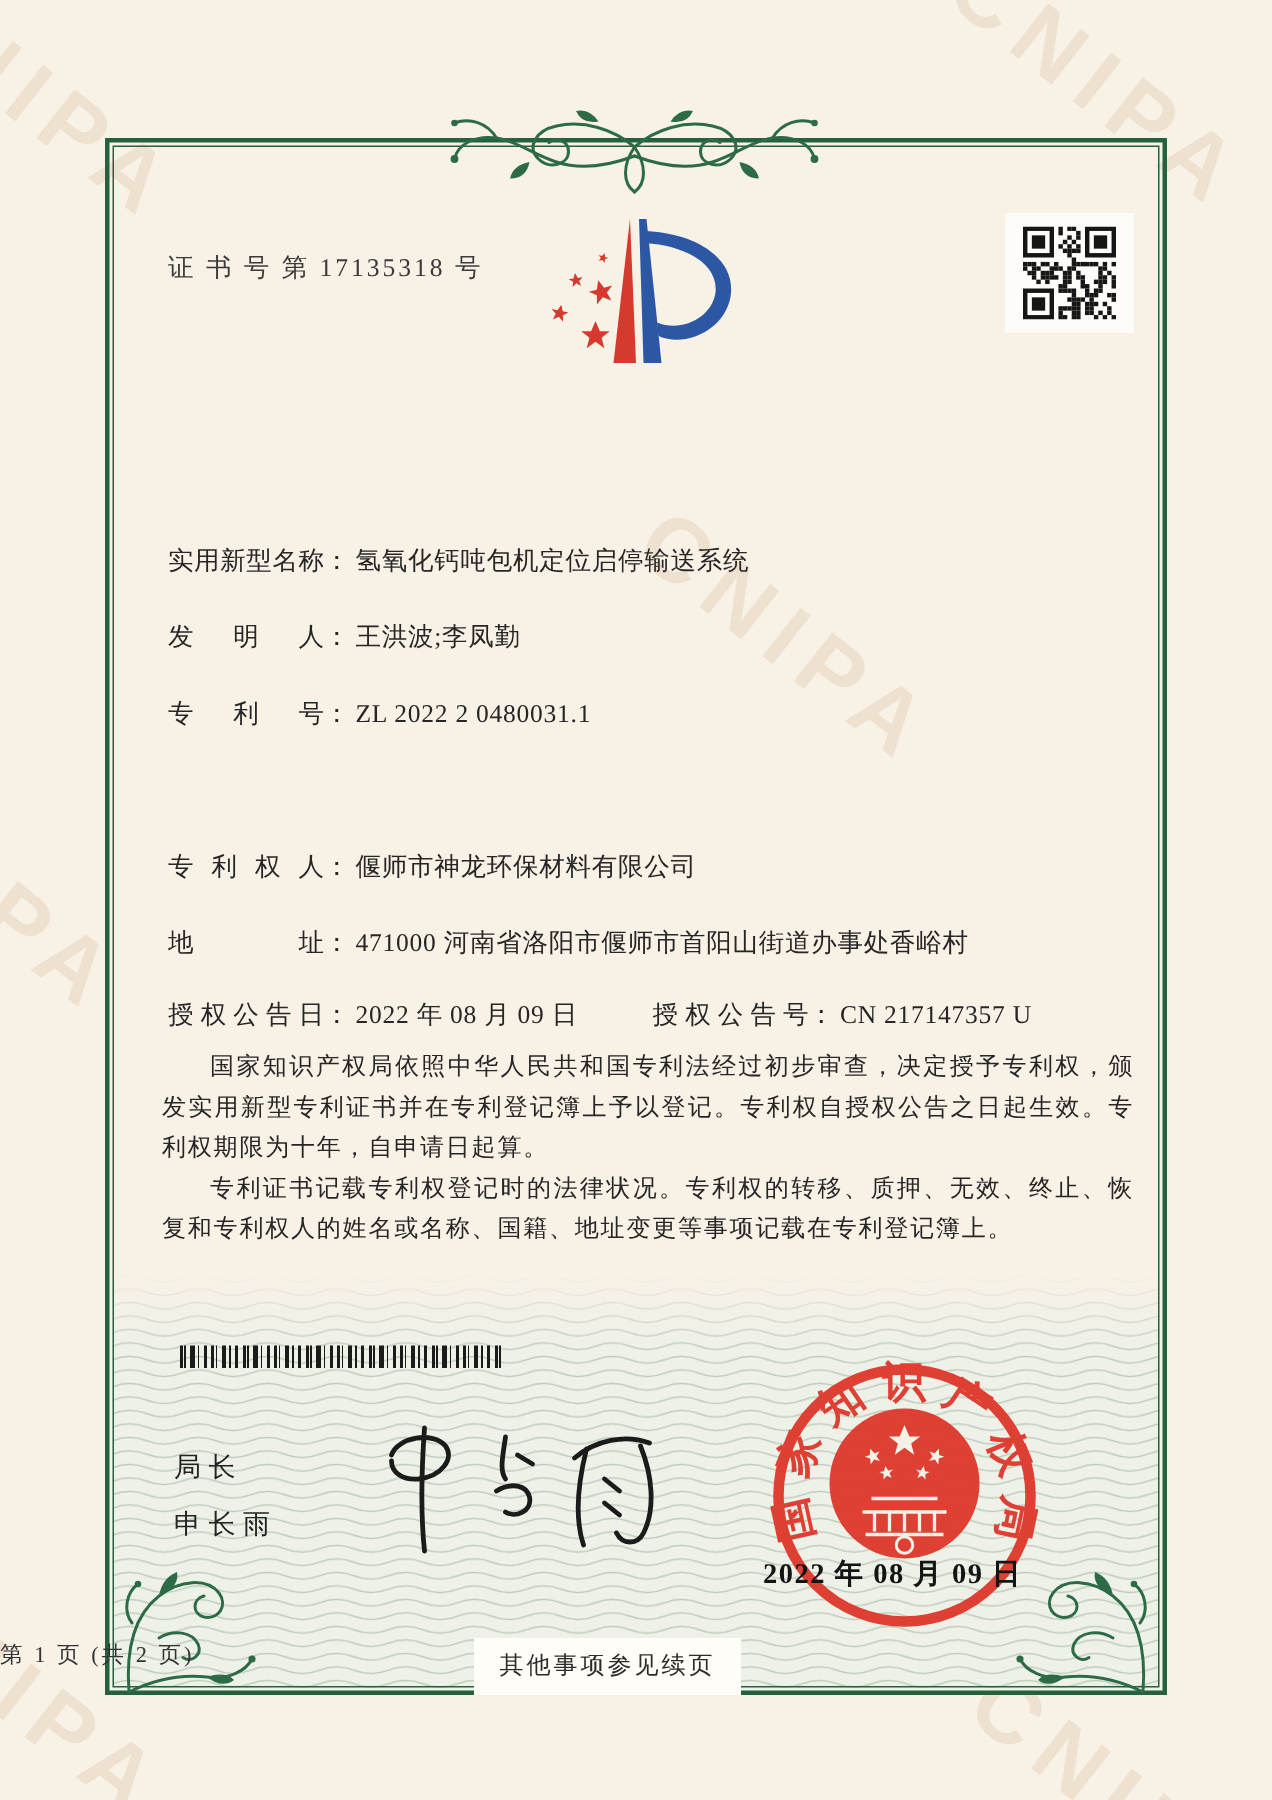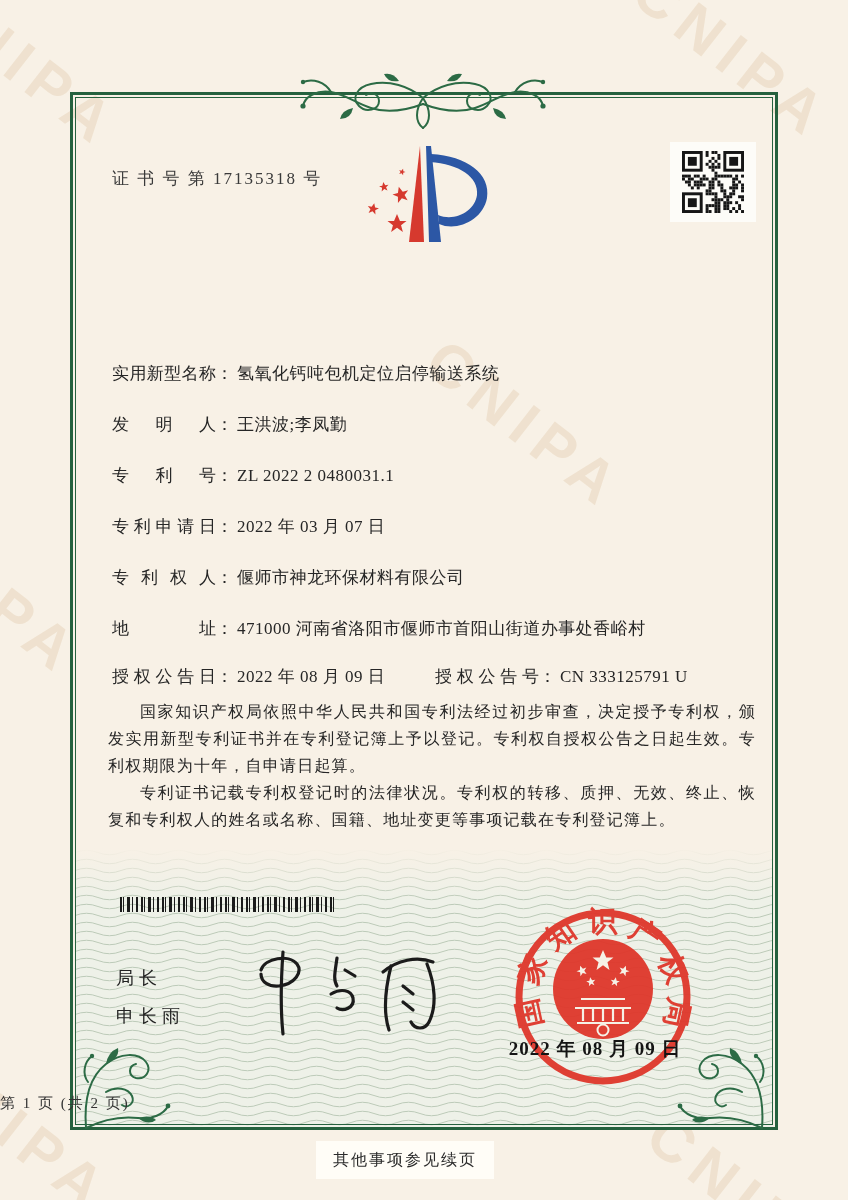--- a/index.html
+++ b/index.html
@@ -50,21 +50,21 @@
   .sig-role{position:absolute;left:116px;top:966px;z-index:5;font-size:18px;letter-spacing:5px;color:#222;text-align:right;}
   .sig-name{position:absolute;left:116px;top:1004px;z-index:5;font-size:18px;letter-spacing:5px;color:#222;}
   .sig-hand{position:absolute;left:245px;top:946px;z-index:5;}
   
   .seal{position:absolute;left:503px;top:897px;z-index:5;opacity:0.95;}
   .seal-date{position:absolute;left:495px;top:1036px;width:200px;z-index:6;text-align:center;
       font-size:19px;font-weight:600;letter-spacing:1px;color:#141414;}
   
   .pagenum{position:absolute;left:0;top:1094px;width:810px;z-index:5;text-align:left;
       font-size:15px;letter-spacing:2px;color:#333;}
-  .note{position:absolute;left:316px;top:1141px;width:178px;height:38px;line-height:38px;z-index:5;
+  .note{position:absolute;left:316px;top:1092px;width:178px;height:38px;line-height:38px;z-index:5;
       background:#fffdf7;text-align:center;font-size:16px;letter-spacing:2px;color:#2b2b2b;}
   .green-stroke{stroke:#2c6b45;fill:none;stroke-width:2;stroke-linecap:round;}
   .green-fill{fill:#2c6b45;}
 </style>
 </head>
 <body>
 
 <div class="page">
 
   <span class="wm" style="left:-50px;top:-36px;">CNIPA</span>
@@ -302,33 +302,30 @@
 
   <div class="row" style="top:362px;">
     <span class="lbl">实用新型名称</span><span class="colon">：</span><span class="val">氢氧化钙吨包机定位启停输送系统</span>
   </div>
   <div class="row" style="top:413px;">
     <span class="lbl">发明人</span><span class="colon">：</span><span class="val">王洪波;李凤勤</span>
   </div>
   <div class="row" style="top:464px;">
     <span class="lbl">专利号</span><span class="colon">：</span><span class="val">ZL 2022 2 0480031.1</span>
   </div>
-  <div class="row" style="top:515px;">
-    <span class="lbl">专利申请日</span><span class="colon">：</span><span class="val">2022 年 03 月 07 日</span>
-  </div>
   <div class="row" style="top:566px;">
     <span class="lbl">专利权人</span><span class="colon">：</span><span class="val">偃师市神龙环保材料有限公司</span>
   </div>
   <div class="row" style="top:617px;">
     <span class="lbl">地址</span><span class="colon">：</span><span class="val">471000 河南省洛阳市偃师市首阳山街道办事处香峪村</span>
   </div>
   <div class="row" style="top:665px;">
     <span class="lbl">授权公告日</span><span class="colon">：</span><span class="val">2022 年 08 月 09 日</span>
     <span class="grant2">
-      <span class="lbl">授权公告号</span><span class="colon">：</span><span class="val">CN 333125791 U</span>
+      <span class="lbl">授权公告号</span><span class="colon">：</span><span class="val">CN 217147357 U</span>
     </span>
   </div>
 
   <div class="bodytext">
     <p>国家知识产权局依照中华人民共和国专利法经过初步审查，决定授予专利权，颁发实用新型专利证书并在专利登记簿上予以登记。专利权自授权公告之日起生效。专利权期限为十年，自申请日起算。</p>
     <p>专利证书记载专利权登记时的法律状况。专利权的转移、质押、无效、终止、恢复和专利权人的姓名或名称、国籍、地址变更等事项记载在专利登记簿上。</p>
   </div>
 
   <div class="barcode"></div>
 

